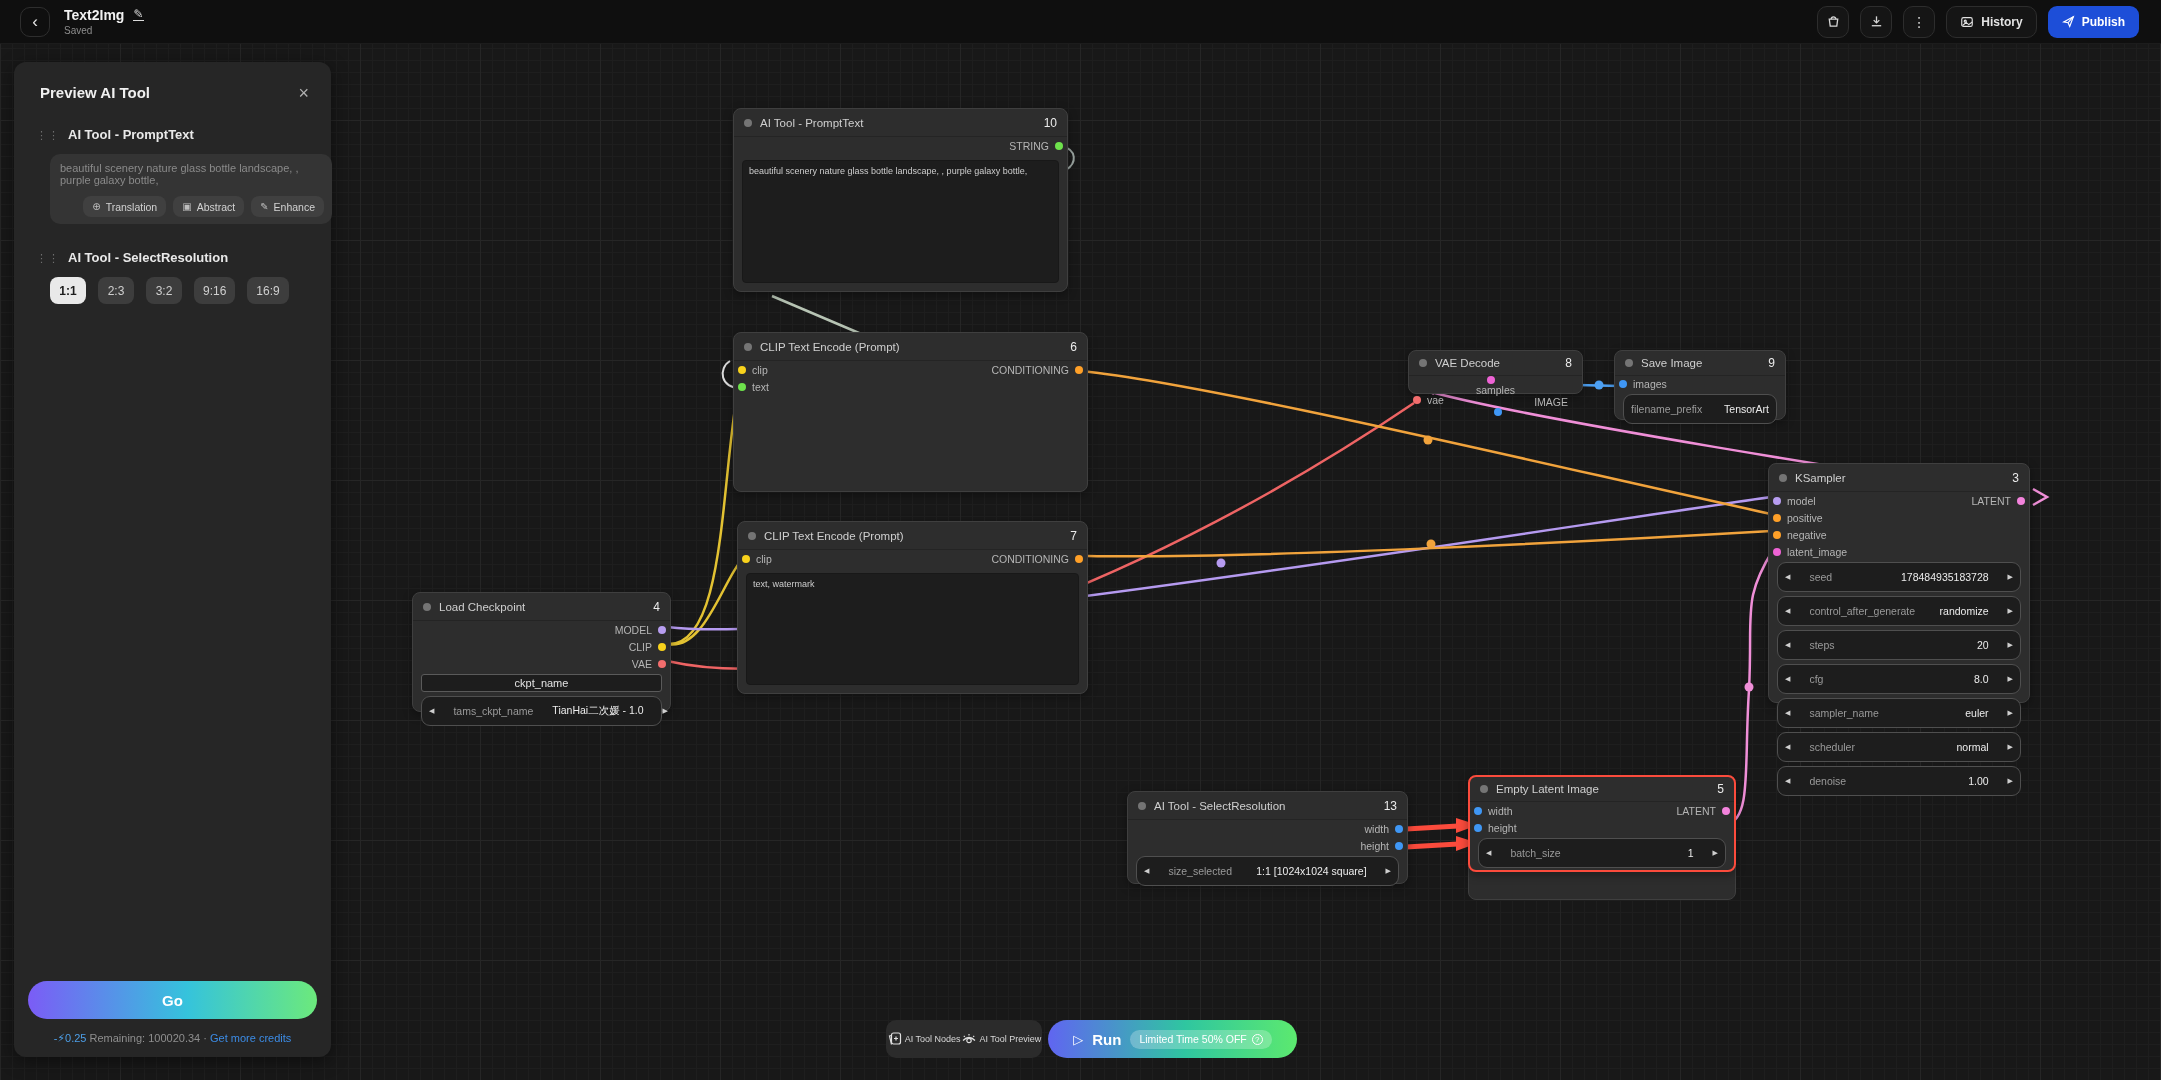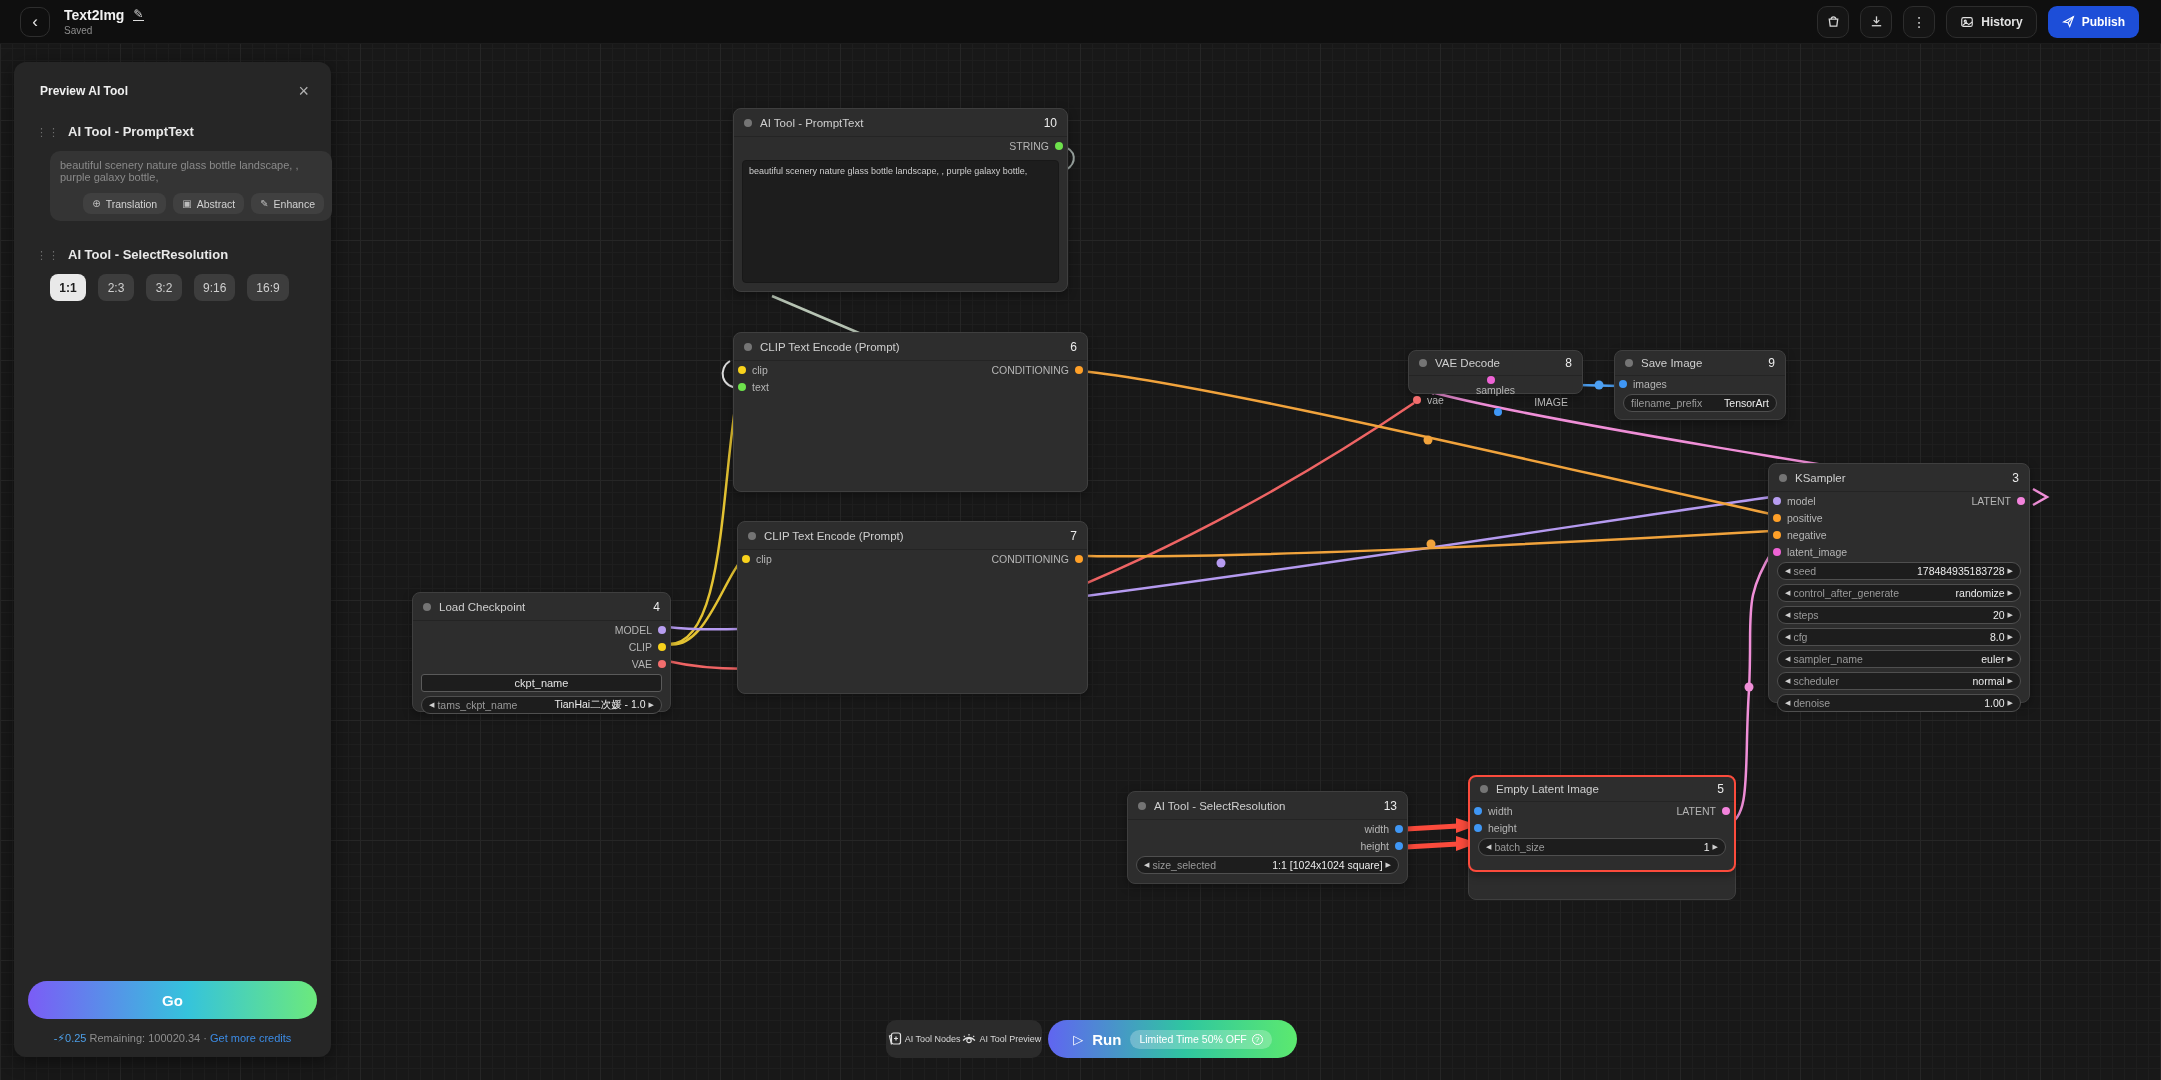--- a/index.html
+++ b/index.html
@@ -36,21 +36,21 @@
   .kebab { font-size:14px; letter-spacing:0; }
   .history-btn { height:32px; background:#151515; border:1px solid #2d2d2d; border-radius:10px; color:#e3e3e3;
     font-size:12px; font-weight:bold; display:flex; align-items:center; gap:7px; padding:0 13px; cursor:pointer; }
   .publish-btn { height:32px; background:#1d4ed8; border:none; border-radius:9px; color:#ffffff;
     font-size:12px; font-weight:bold; display:flex; align-items:center; gap:7px; padding:0 14px; cursor:pointer; }
 
   
   #sidebar { position:absolute; left:14px; top:62px; width:317px; height:995px; background:#262626;
     border-radius:12px; z-index:15; box-shadow:0 4px 18px rgba(0,0,0,.45); }
   .sb-head { display:flex; align-items:center; justify-content:space-between; padding:22px 22px 0 26px; }
-  .sb-title { color:#f0f0f0; font-size:12px; font-weight:bold; }
+  .sb-title { color:#f0f0f0; font-size:15px; font-weight:bold; }
   .sb-close { color:#b0b0b0; font-size:18px; line-height:14px; cursor:pointer; }
   .sb-section { margin-top:26px; }
   .sec-title-row { display:flex; align-items:center; gap:8px; padding-left:22px; }
   .drag-dots { color:#6f6f6f; font-size:11px; letter-spacing:1px; line-height:10px; }
   .sec-title { color:#e9e9e9; font-size:13px; font-weight:bold; }
   .prompt-box { position:relative; margin:12px 14px 0 36px; width:282px; height:70px; background:#343434;
     border-radius:10px; padding:8px 10px; }
   .prompt-box textarea { width:100%; height:34px; background:transparent; border:none; resize:none; outline:none;
     color:#cdcdcd; font-size:11px; font-family:"Liberation Sans","DejaVu Sans",sans-serif; }
   .prompt-box textarea::placeholder { color:#8a8a8a; }
@@ -79,21 +79,21 @@
   .nnum { margin-left:auto; color:#ececec; font-size:12px; }
   .prow { display:flex; align-items:center; height:17px; padding:0 8px; color:#b5b5b5; font-size:10.5px; flex:none; }
   .pdot { width:8px; height:8px; border-radius:50%; flex:none; }
   .outlab { margin-left:auto; margin-right:6px; }
   .g { background:#6ee24c; } .y { background:#f8d21c; } .o { background:#ffa028; }
   .pu { background:#b79df0; } .r { background:#f26d6d; } .m { background:#ee63d5; }
   .b { background:#3f97f5; } .pk { background:#f383dc; }
   .ntext { flex:1; margin:6px 8px 8px 8px; background:#1d1d1d; border:1px solid #181818; border-radius:4px;
     padding:4px 6px; color:#cdcdcd; font-size:9px; line-height:12px; overflow:hidden; }
   .widget { height:16px; margin:2px 8px; background:#1d1d1d; border:1px solid #4f4f4f; border-radius:9px;
-    display:flex; align-items:center; padding:8px 7px; gap:3px; font-size:10.5px; flex:none; cursor:pointer; }
+    display:flex; align-items:center; padding:14px 7px; gap:19px; font-size:10.5px; flex:none; cursor:pointer; }
   .warr { color:#cfcfcf; font-size:7px; flex:none; }
   .wname { color:#9a9a9a; white-space:nowrap; }
   .wval { color:#ececec; margin-left:auto; white-space:nowrap; }
   .field-box { height:18px; margin:2px 8px; background:#1d1d1d; border:1px solid #5a5a5a; border-radius:3px;
     display:flex; align-items:center; justify-content:center; color:#e2e2e2; font-size:11px; flex:none; cursor:pointer; }
   .sel-node { border:2px solid #fb4b3c; }
   .n5ext { position:absolute; left:1468px; top:858px; width:268px; height:42px; background:#2d2d2d;
     border:1px solid #3f3f3f; border-radius:8px; z-index:2; }
 
   
@@ -180,20 +180,21 @@
       <span class="hdot"></span>
       <span class="ntitle">CLIP Text Encode (Prompt)</span>
       <span class="nnum">7</span>
     </div>
     <div class="prow">
       <span class="pdot y" style="margin-left:-4px;margin-right:6px;"></span>
       <span>clip</span>
       <span class="outlab">CONDITIONING</span>
       <span class="pdot o" style="margin-right:-4px;"></span>
     </div>
+    <div class="ntext">text, watermark</div>
   </div>
 
   <div class="node" style="left:412px;top:592px;width:259px;height:120px;">
     <div class="nhead">
       <span class="hdot"></span>
       <span class="ntitle">Load Checkpoint</span>
       <span class="nnum">4</span>
     </div>
     <div class="prow">
       <span class="outlab">MODEL</span>

